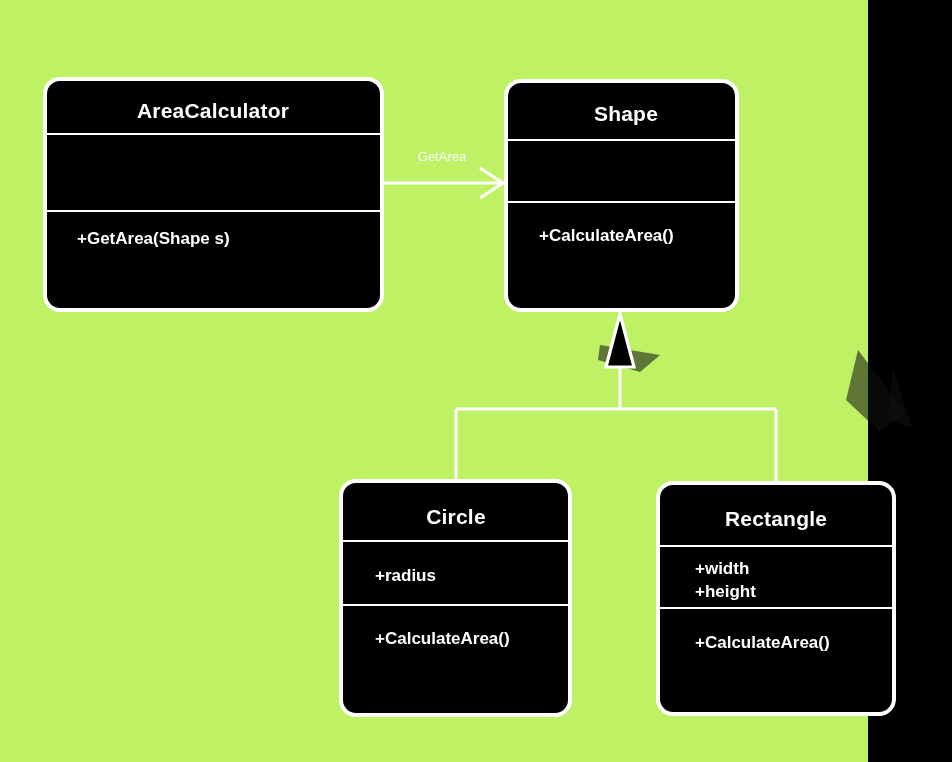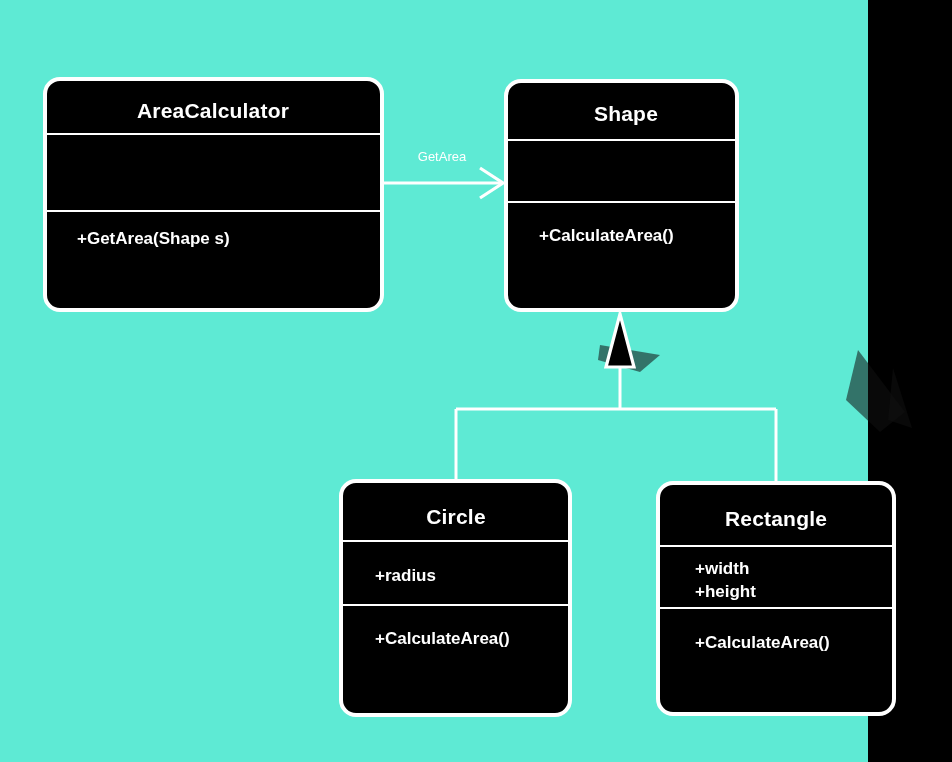--- a/index.html
+++ b/index.html
@@ -14,21 +14,21 @@
     overflow: hidden;
     font-family: "Liberation Sans", sans-serif;
     position: relative;
   }
   #diagram-root {
     position: absolute;
     left: 0;
     top: 0;
     width: 868px;
     height: 762px;
-    background: #5eead4;
+    background: #bef264;
   }
   svg#uml-canvas {
     display: block;
     width: 952px;
     height: 762px;
   }
   .class-box-outline {
     fill: #000000;
     stroke: #ffffff;
     stroke-width: 4;

